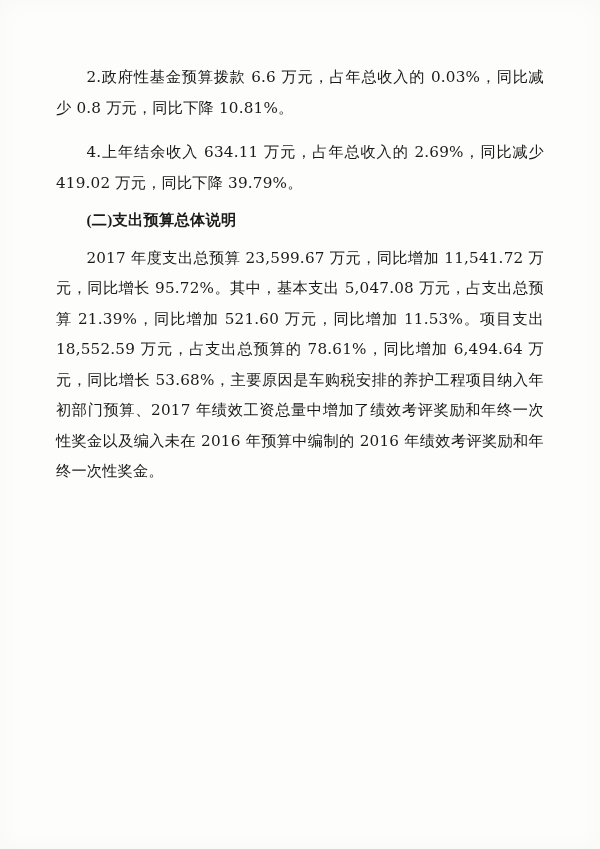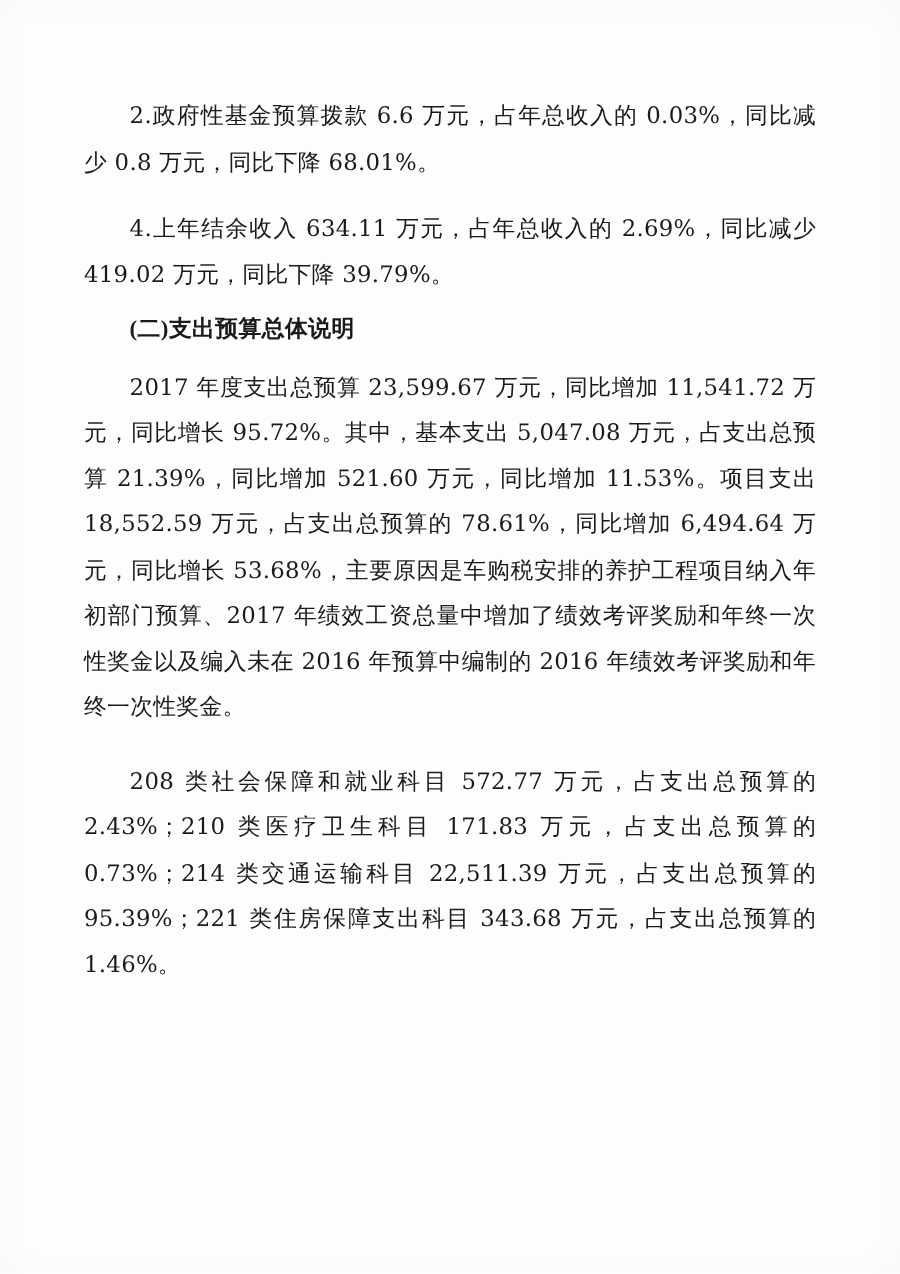--- a/index.html
+++ b/index.html
@@ -54,21 +54,21 @@
     pointer-events: none;
     box-shadow: inset 0 0 26px rgba(0,0,0,0.025);
   }
 </style>
 </head>
 <body>
 
 <div class="page">
   <div class="doc-body">
 
-    <p class="para">2.政府性基金预算拨款 6.6 万元，占年总收入的 0.03%，同比减少 0.8 万元，同比下降 68.01%。</p>
+    <p class="para">2.政府性基金预算拨款 6.6 万元，占年总收入的 0.03%，同比减少 0.8 万元，同比下降 10.81%。</p>
 
     <div class="spacer-sm"></div>
 
 
     <div class="spacer-sm"></div>
 
     <p class="para">4.上年结余收入 634.11 万元，占年总收入的 2.69%，同比减少 419.02 万元，同比下降 39.79%。</p>
 
     <div class="spacer-sm"></div>
 
@@ -76,19 +76,18 @@
 
     <div class="spacer-sm"></div>
 
     <p class="para">2017 年度支出总预算 23,599.67 万元，同比增加 11,541.72 万元，同比增长 95.72%。其中，基本支出 5,047.08 万元，占支出总预算 21.39%，同比增加 521.60 万元，同比增加 11.53%。项目支出 18,552.59 万元，占支出总预算的 78.61%，同比增加 6,494.64 万元，同比增长 53.68%，主要原因是车购税安排的养护工程项目纳入年初部门预算、2017 年绩效工资总量中增加了绩效考评奖励和年终一次性奖金以及编入未在 2016 年预算中编制的 2016 年绩效考评奖励和年终一次性奖金。</p>
 
     <div class="spacer-md"></div>
 
 
     <div class="spacer-sm"></div>
 
-    <p class="para">208 类社会保障和就业科目 572.77 万元，占支出总预算的 2.43%；210 类医疗卫生科目 171.83 万元，占支出总预算的 0.73%；214 类交通运输科目 22,511.39 万元，占支出总预算的 95.39%；221 类住房保障支出科目 343.68 万元，占支出总预算的 1.46%。</p>
 
     <div class="spacer-md"></div>
 
 
   </div>
 </div>
 
 </body></html>

